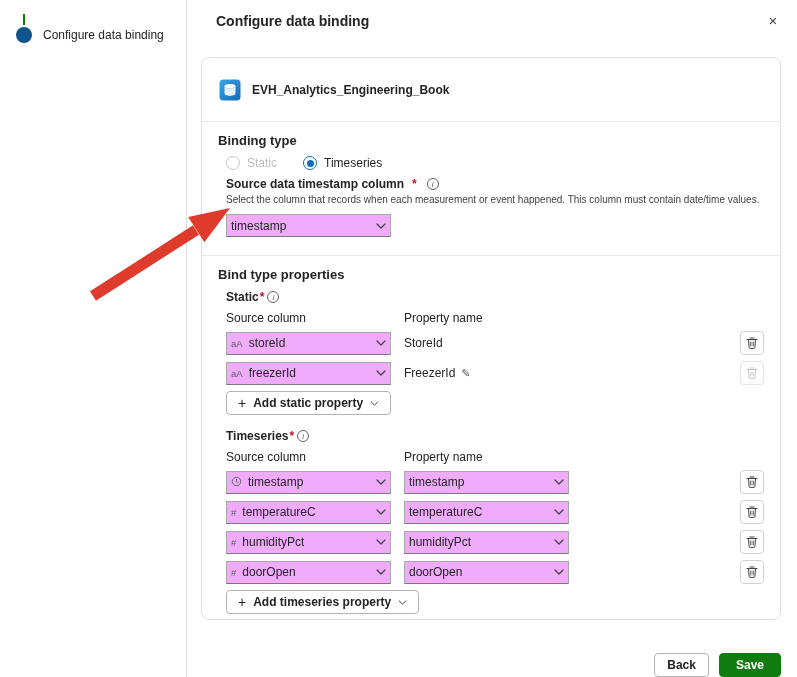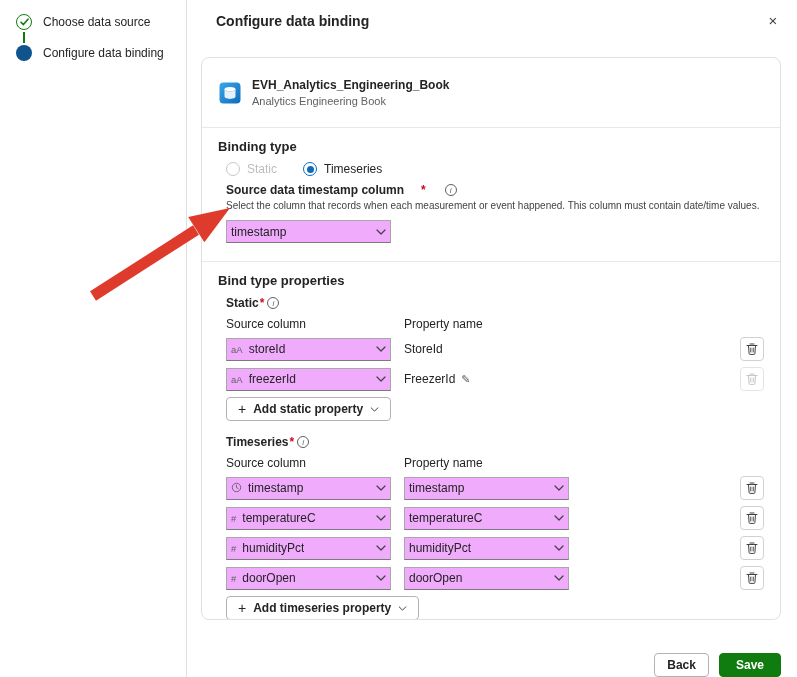--- a/index.html
+++ b/index.html
@@ -54,21 +54,21 @@
   .radio-row { display:flex; align-items:center; gap:26px; margin-bottom:7px; }
   .radio-opt { display:inline-flex; align-items:center; gap:7px; cursor:pointer; }
   .radio { width:14px; height:14px; border-radius:50%; border:1px solid #8a8a8a; position:relative; background:#fff; }
   .radio.selected { border:1px solid #0F6CBD; }
   .radio.selected::after { content:""; position:absolute; left:2.5px; top:2.5px; width:7px; height:7px;
     border-radius:50%; background:#0F6CBD; }
   .radio.disabled { border-color:#c7c7c7; }
   .radio-label { font-size:12px; color:#242424; }
   .radio-label.disabled { color:#bdbdbd; }
 
-  .field-label { display:flex; align-items:center; gap:16px; font-size:12px; font-weight:600;
+  .field-label { display:flex; align-items:center; gap:7px; font-size:12px; font-weight:600;
     color:#242424; margin-bottom:3px; }
   .req { color:#C50F1F; font-weight:600; margin-left:1px; }
   .info { display:inline-flex; align-items:center; justify-content:center; width:12px; height:12px;
     border:1px solid #616161; border-radius:50%; color:#616161; font-size:8px; font-weight:400;
     margin-left:3px; font-style:italic; }
   .desc { font-size:10px; color:#424242; margin-bottom:9px; }
 
   
   .dd { display:inline-flex; align-items:center; width:165px; height:23px;
     border:1px solid #a8a8a8; border-bottom-color:#7a7a7a; border-radius:0; background:#f0abfc;
@@ -98,28 +98,20 @@
   .footer { position:absolute; right:16px; bottom:0; display:flex; gap:10px; }
 
   
   .arrow-overlay { position:absolute; left:80px; top:195px; width:170px; height:115px;
     z-index:20; pointer-events:none; }
 </style>
 </head>
 <body>
 
 <div class="sidebar">
-  <div class="step">
-    <span class="step-circle complete">
-      <svg width="9" height="8" viewBox="0 0 9 8">
-          <path d="M1 4.2 3.4 6.6 8 1.2" stroke="#107C10" stroke-width="1.6" fill="none" stroke-linecap="round" stroke-linejoin="round"></path>
-        </svg>
-    </span>
-    <span class="step-label">Choose data source</span>
-  </div>
   <div class="step-connector"></div>
   <div class="step">
     <span class="step-circle current"></span>
     <span class="step-label">Configure data binding</span>
   </div>
 </div>
 
 <div class="main">
   <div class="dialog-title">Configure data binding</div>
   <button class="close-btn">×</button>
@@ -135,21 +127,20 @@
                 <stop offset="1" stop-color="#0f6cbd"></stop>
           </linearGradient>
             </defs>
           <rect x="1.5" y="1.5" width="21" height="21" rx="4" fill="url(#ehg)"></rect>
           <ellipse cx="12" cy="8.2" rx="5.5" ry="2.3" fill="#fff"></ellipse>
           <path d="M6.5 8.2v7.4c0 1.3 2.5 2.3 5.5 2.3s5.5-1 5.5-2.3V8.2c0 1.3-2.5 2.3-5.5 2.3s-5.5-1-5.5-2.3z" fill="#e6f2fb"></path>
         </svg>
       </span>
       <div class="src-text">
         <div class="src-name">EVH_Analytics_Engineering_Book</div>
-        <div class="src-sub">Analytics Engineering Book</div>
       </div>
       <div class="spacer"></div>
     </div>
 
     <div class="section bordered">
       <div class="h">Binding type</div>
 
       <div class="radio-row indent">
         <label class="radio-opt">
           <span class="radio disabled"></span>

